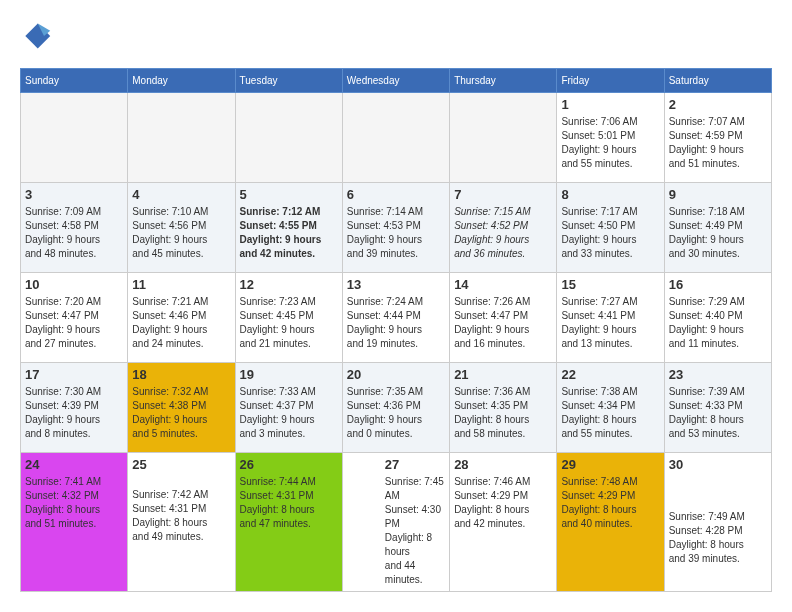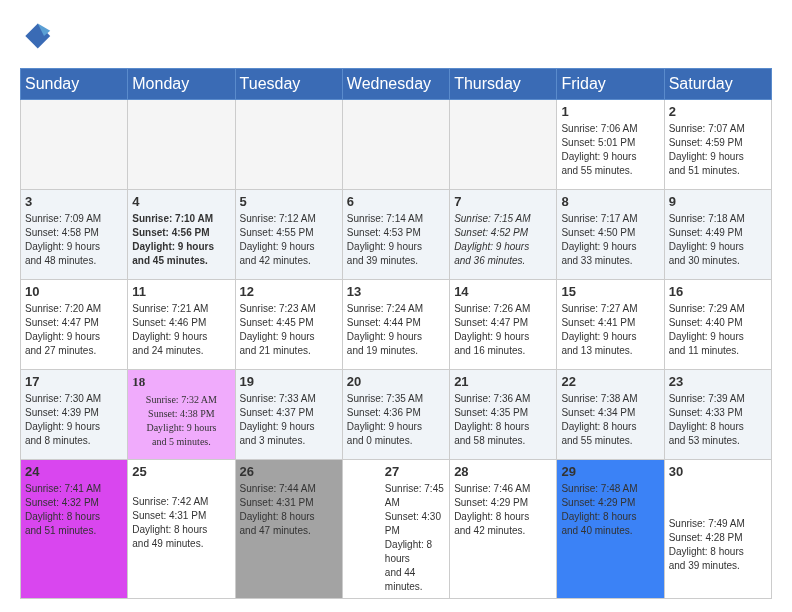--- a/index.html
+++ b/index.html
@@ -47,21 +47,21 @@
     .calendar {
       width: 100%;
       border-collapse: collapse;
       font-size: 11px;
     }
     .calendar th {
       background: #3a6bb5;
       color: #fff;
       padding: 6px 4px;
       text-align: left;
-      font-size: 16px;
+      font-size: 10px;
       font-weight: normal;
       border: 1px solid #5a8bcc;
     }
     .calendar td {
       vertical-align: top;
       border: 1px solid #ccc;
       padding: 4px;
       height: 90px;
       width: 107px;
       color: #333;
@@ -142,28 +142,28 @@
       <tr>
         <td style="background: rgb(240, 244, 248);">
           <span class="day-number">3</span>
           <div class="day-info" style="white-space: pre-line;">Sunrise: 7:09 AM
 Sunset: 4:58 PM
 Daylight: 9 hours
 and 48 minutes.</div>
         </td>
         <td style="background: rgb(240, 244, 248);">
           <span class="day-number">4</span>
-          <div class="day-info" style="white-space: pre-line; font-weight: bold;">Sunrise: 7:10 AM
+          <div class="day-info" style="white-space: pre-line;">Sunrise: 7:10 AM
 Sunset: 4:56 PM
 Daylight: 9 hours
 and 45 minutes.</div>
         </td>
         <td style="background: rgb(240, 244, 248);">
           <span class="day-number">5</span>
-          <div class="day-info" style="white-space: pre-line;">Sunrise: 7:12 AM
+          <div class="day-info" style="white-space: pre-line; font-weight: bold;">Sunrise: 7:12 AM
 Sunset: 4:55 PM
 Daylight: 9 hours
 and 42 minutes.</div>
         </td>
         <td style="background: rgb(240, 244, 248);">
           <span class="day-number">6</span>
           <div class="day-info" style="white-space: pre-line;">Sunrise: 7:14 AM
 Sunset: 4:53 PM
 Daylight: 9 hours
 and 39 minutes.</div>
@@ -242,23 +242,23 @@
         </td>
       </tr>
       <tr>
         <td style="background: rgb(240, 244, 248);">
           <span class="day-number">17</span>
           <div class="day-info" style="white-space: pre-line;">Sunrise: 7:30 AM
 Sunset: 4:39 PM
 Daylight: 9 hours
 and 8 minutes.</div>
         </td>
-        <td style="background: #f0abfc; font-family: Liberation Serif, serif;">
+        <td style="background: #eab308;">
           <span class="day-number">18</span>
-          <div class="day-info" style="white-space: pre-line; text-align: center;">Sunrise: 7:32 AM
+          <div class="day-info" style="white-space: pre-line;">Sunrise: 7:32 AM
 Sunset: 4:38 PM
 Daylight: 9 hours
 and 5 minutes.</div>
         </td>
         <td style="background: rgb(240, 244, 248);">
           <span class="day-number">19</span>
           <div class="day-info" style="white-space: pre-line;">Sunrise: 7:33 AM
 Sunset: 4:37 PM
 Daylight: 9 hours
 and 3 minutes.</div>
@@ -300,42 +300,42 @@
 Daylight: 8 hours
 and 51 minutes.</div>
         </td>
         <td style="background: rgb(255, 255, 255);">
           <span class="day-number">25</span>
           <div class="day-info" style="white-space: pre-line; margin-top: 16px;">Sunrise: 7:42 AM
 Sunset: 4:31 PM
 Daylight: 8 hours
 and 49 minutes.</div>
         </td>
-        <td style="background: #a3a3a3;">
+        <td style="background: #84cc16;">
           <span class="day-number">26</span>
           <div class="day-info" style="white-space: pre-line;">Sunrise: 7:44 AM
 Sunset: 4:31 PM
 Daylight: 8 hours
 and 47 minutes.</div>
         </td>
         <td style="background: rgb(255, 255, 255); padding-left: 42px;">
           <span class="day-number">27</span>
           <div class="day-info" style="white-space: pre-line;">Sunrise: 7:45 AM
 Sunset: 4:30 PM
 Daylight: 8 hours
 and 44 minutes.</div>
         </td>
         <td style="background: rgb(255, 255, 255);">
           <span class="day-number">28</span>
           <div class="day-info" style="white-space: pre-line;">Sunrise: 7:46 AM
 Sunset: 4:29 PM
 Daylight: 8 hours
 and 42 minutes.</div>
         </td>
-        <td style="background: #3b82f6; margin-top: 8px;">
+        <td style="background: #eab308; margin-top: 8px;">
           <span class="day-number">29</span>
           <div class="day-info" style="white-space: pre-line;">Sunrise: 7:48 AM
 Sunset: 4:29 PM
 Daylight: 8 hours
 and 40 minutes.</div>
         </td>
         <td style="background: rgb(255, 255, 255);">
           <span class="day-number">30</span>
           <div class="day-info" style="white-space: pre-line; margin-top: 38px;">Sunrise: 7:49 AM
 Sunset: 4:28 PM

